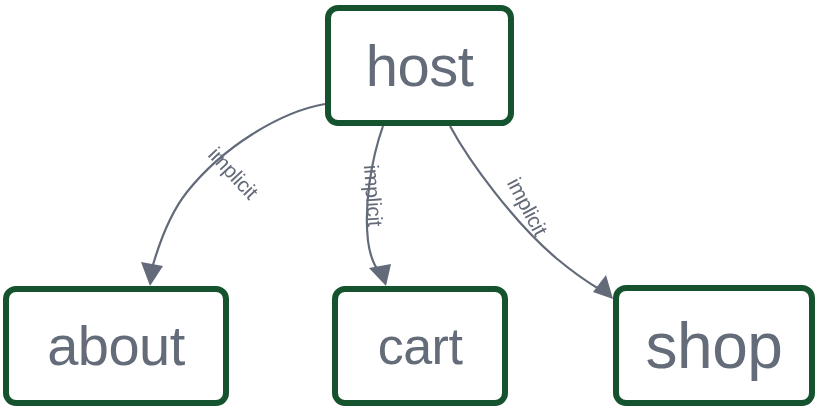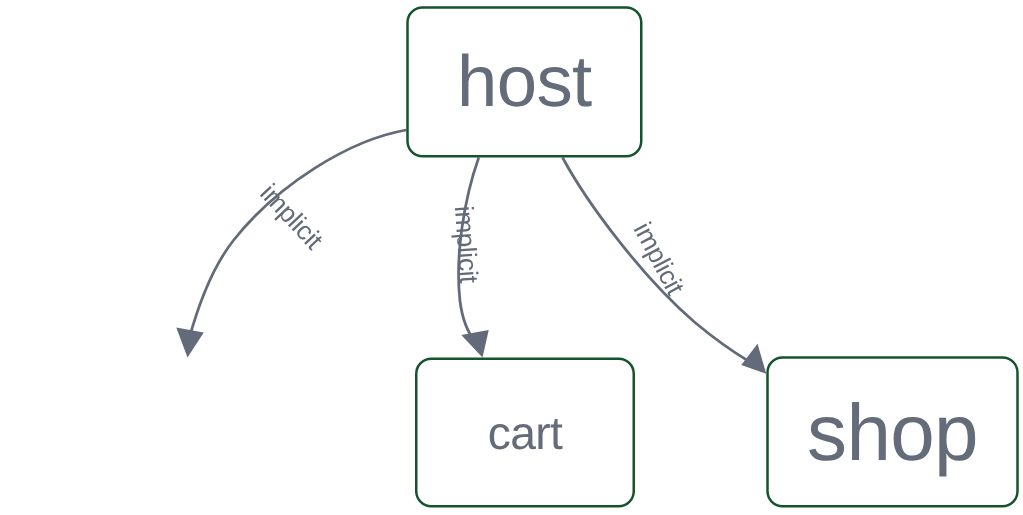--- a/index.html
+++ b/index.html
@@ -21,42 +21,42 @@
     position: absolute;
     top: 0;
     left: 0;
     width: 818px;
     height: 412px;
   }
   .node-box {
     position: absolute;
     box-sizing: border-box;
     background: #ffffff;
-    border: 2px solid #14532d;
+    border: 6px solid #14532d;
     border-radius: 13px;
     display: flex;
     align-items: center;
     justify-content: center;
   }
   .node-label {
     color: #646b79;
     font-family: "Liberation Sans", sans-serif;
     font-weight: 400;
     line-height: 1;
     letter-spacing: -0.5px;
     white-space: nowrap;
   }
   .node-host   { left: 325px; top: 5px;   width: 189px; height: 121px; }
   .node-about  { left: 3px;   top: 286px; width: 226px; height: 120px; }
   .node-cart   { left: 332px; top: 286px; width: 176px; height: 120px; }
   .node-shop   { left: 613px; top: 285px; width: 202px; height: 121px; }
 
   .node-host  .node-label { font-size: 58px; }
   .node-about .node-label { font-size: 56px; }
-  .node-cart  .node-label { font-size: 37px; }
+  .node-cart  .node-label { font-size: 52px; }
   .node-shop  .node-label { font-size: 64px; }
 
   .edge-path {
     fill: none;
     stroke: #636a79;
     stroke-width: 2.2;
   }
   .edge-arrow {
     fill: #636a79;
     stroke: none;
@@ -91,20 +91,23 @@
       <path class="edge-path" d="M 450,126 C 470,163 514,222 556,258 C 574,273 589,283 599,289"></path>
       <polygon class="edge-arrow" points="613,299 593,292 606,275"></polygon>
       <text class="edge-label-text" x="521" y="210" text-anchor="middle" transform="rotate(62 521 210)">implicit</text>
     </g>
   </svg>
 
   <div class="node-box node-host">
     <span class="node-label">host</span>
   </div>
 
+  <div class="node-box node-about">
+    <span class="node-label">about</span>
+  </div>
 
   <div class="node-box node-cart">
     <span class="node-label">cart</span>
   </div>
 
   <div class="node-box node-shop">
     <span class="node-label">shop</span>
   </div>
 
 </div>

